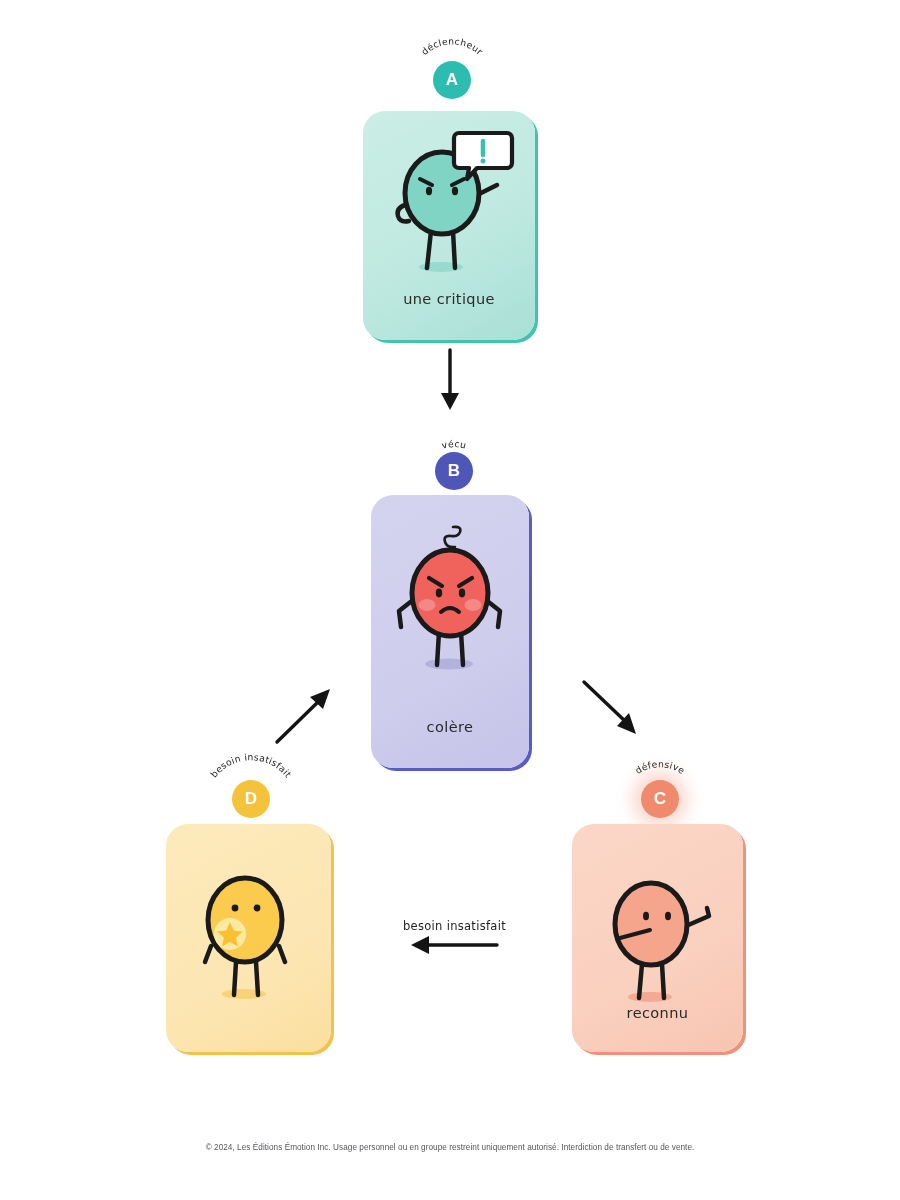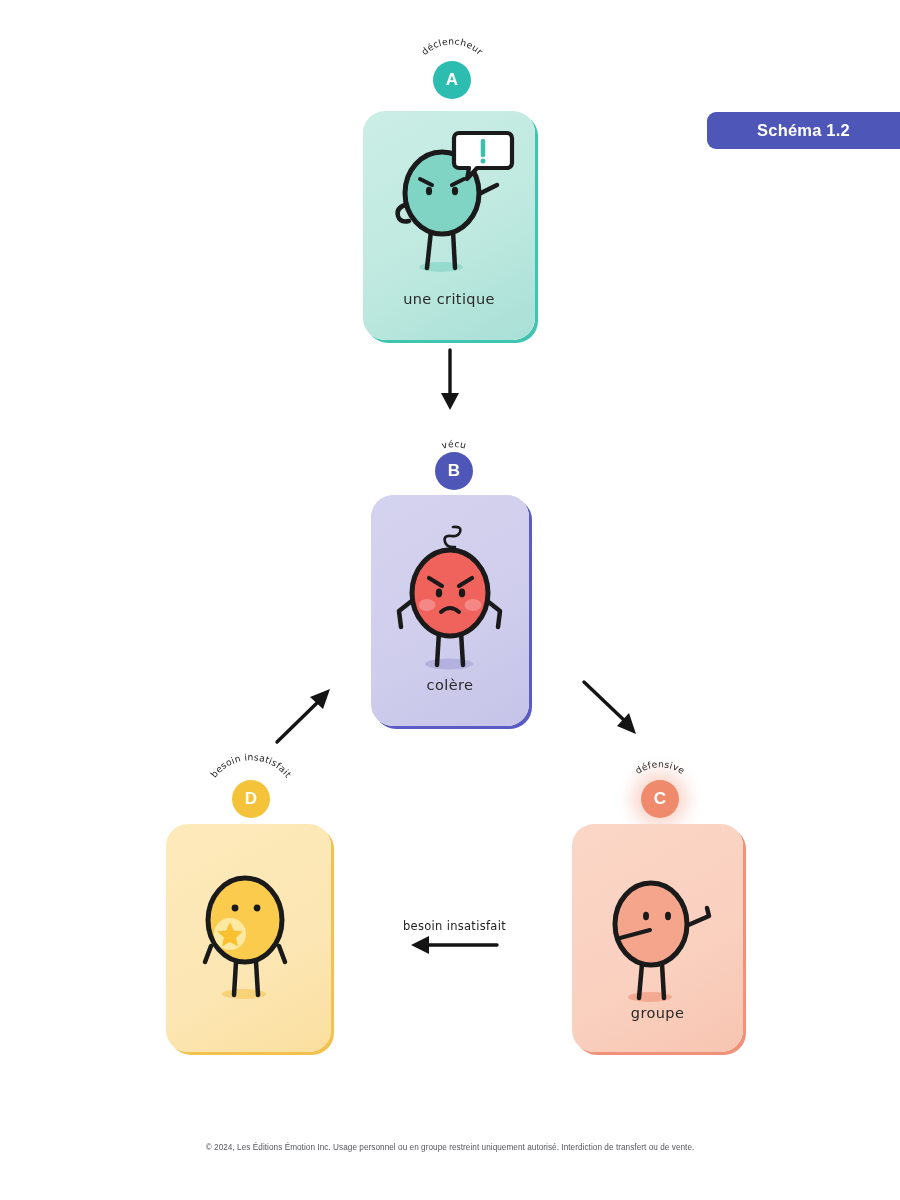--- a/index.html
+++ b/index.html
@@ -53,21 +53,21 @@
 
   
   #card-a { left: 363px; top: 111px; width: 172px; height: 229px; }
   #card-a .card-inner {
     background: linear-gradient(150deg,#cbeee5 0%, #bfe9e0 55%, #a8e0d6 100%);
     box-shadow: 3px 3px 0 0 #3fc4b0;
   }
   #card-a .card-label { bottom: 30px; }
 
   
-  #card-b { left: 371px; top: 495px; width: 158px; height: 231px; }
+  #card-b { left: 371px; top: 495px; width: 158px; height: 273px; }
   #card-b .card-inner {
     background: linear-gradient(150deg,#d4d3ef 0%, #cfcdec 60%, #c5c3e8 100%);
     box-shadow: 3px 3px 0 0 #5a5bc4;
   }
   #card-b .card-label { bottom: 30px; }
 
   
   #card-c { left: 572px; top: 824px; width: 171px; height: 228px; }
   #card-c .card-inner {
     background: linear-gradient(150deg,#fbd6c6 0%, #fad0bf 60%, #f7c5b1 100%);
@@ -155,23 +155,20 @@
     margin-top: 42px;
   }
 
   .char-svg { position: absolute; }
 </style>
 </head>
 <body>
 
 <div id="page">
 
-  <div class="schema-badge">
-    <span>Schéma 1.2</span>
-  </div>
 
   <div class="node" id="node-a">
     <svg class="node-arc" viewBox="0 0 90 40">
       <path id="arcA" d="M 10,36 A 36,32 0 0 1 80,36" fill="none"></path>
       <text text-anchor="middle">
         <textPath href="#arcA" startOffset="50%">déclencheur</textPath>
       </text>
     </svg>
     <div class="node-circle">
       <span>A</span>
@@ -287,21 +284,21 @@
         <path d="M 92,72 L 115,62 L 113,54" fill="none" stroke="#1a1a1a" stroke-width="4.5" stroke-linecap="round" stroke-linejoin="round"></path>
 
         <ellipse cx="57" cy="70" rx="36" ry="41" fill="#f5a58c" stroke="#1a1a1a" stroke-width="5"></ellipse>
 
         <ellipse cx="52" cy="62" rx="3" ry="4.2" fill="#1a1a1a"></ellipse>
         <ellipse cx="74" cy="62" rx="3" ry="4.2" fill="#1a1a1a"></ellipse>
 
         <line x1="26" y1="84" x2="56" y2="76" stroke="#1a1a1a" stroke-width="4" stroke-linecap="round"></line>
       </svg>
     </div>
-    <div class="card-label">groupe</div>
+    <div class="card-label">reconnu</div>
   </div>
 
   <div class="node" id="node-d">
     <svg class="node-arc" viewBox="0 0 90 40">
       <path id="arcD" d="M 4,38 A 42,38 0 0 1 86,38" fill="none"></path>
       <text text-anchor="middle">
         <textPath href="#arcD" startOffset="50%">besoin insatisfait</textPath>
       </text>
     </svg>
     <div class="node-circle">

